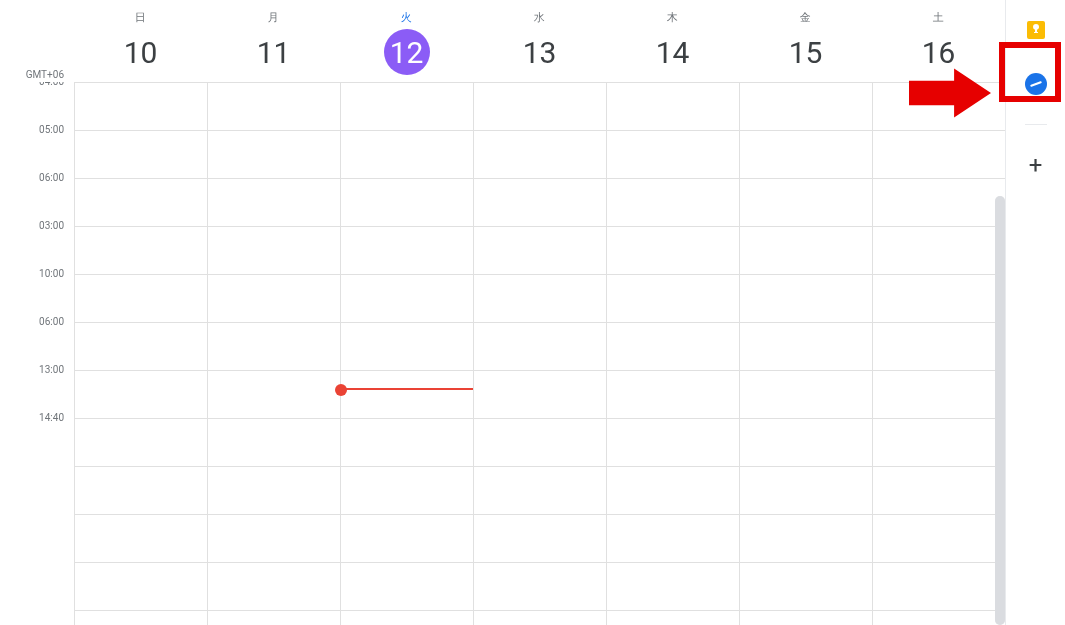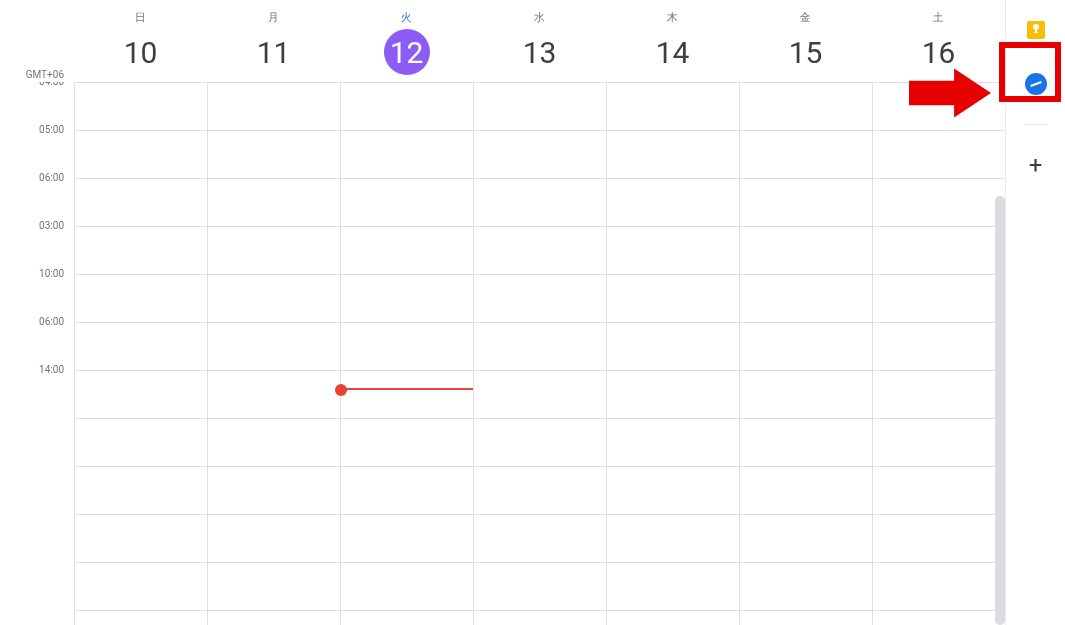--- a/index.html
+++ b/index.html
@@ -261,21 +261,22 @@
 
     <div class="grid-wrap">
       <div class="hours-col" id="hours-col">
         <div class="hour-label" style="height:0"></div>
       <div class="hour-label"><span>04:00</span></div>
           <div class="hour-label"><span>05:00</span></div>
           <div class="hour-label"><span>06:00</span></div>
           <div class="hour-label"><span>03:00</span></div>
           <div class="hour-label"><span>10:00</span></div>
           <div class="hour-label"><span>06:00</span></div>
-          <div class="hour-label"><span>14:00</span></div>
+          <div class="hour-label"><span>13:00</span></div>
+          <div class="hour-label"><span>14:40</span></div>
         </div>
       <div class="grid" id="grid">
       <div class="grid-day">
             <div class="hour-cell"></div>
             <div class="hour-cell"></div>
             <div class="hour-cell"></div>
             <div class="hour-cell"></div>
             <div class="hour-cell"></div>
             <div class="hour-cell"></div>
             <div class="hour-cell"></div>

